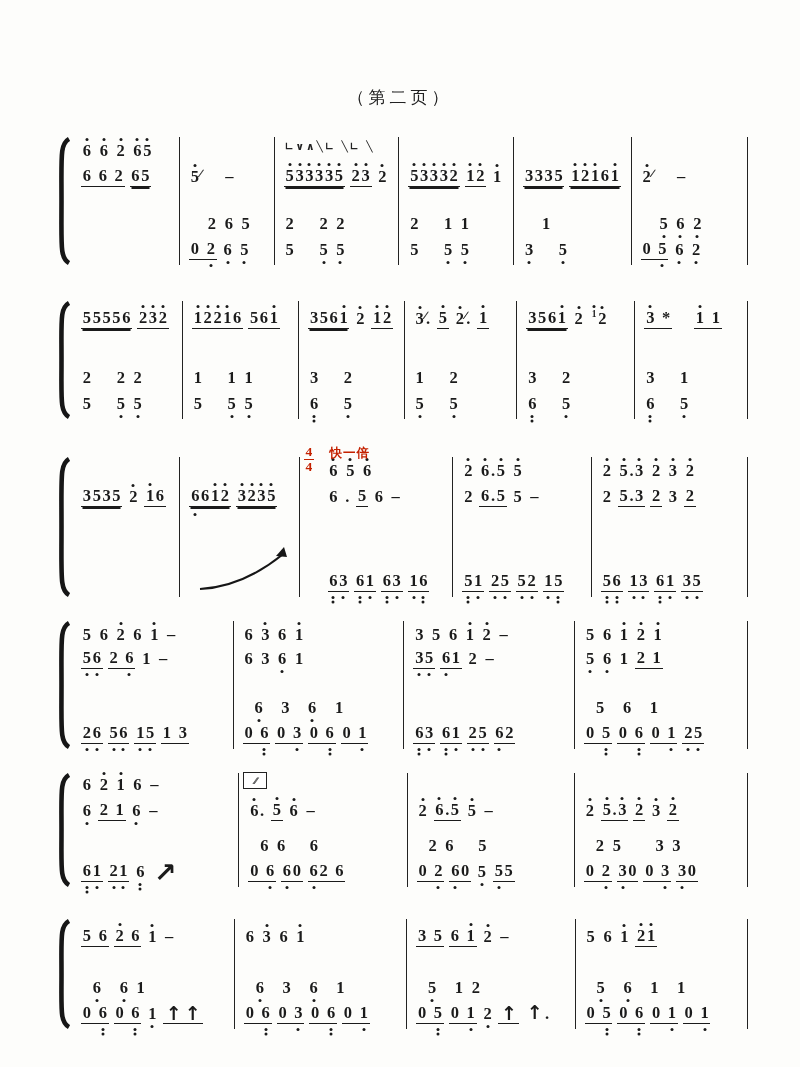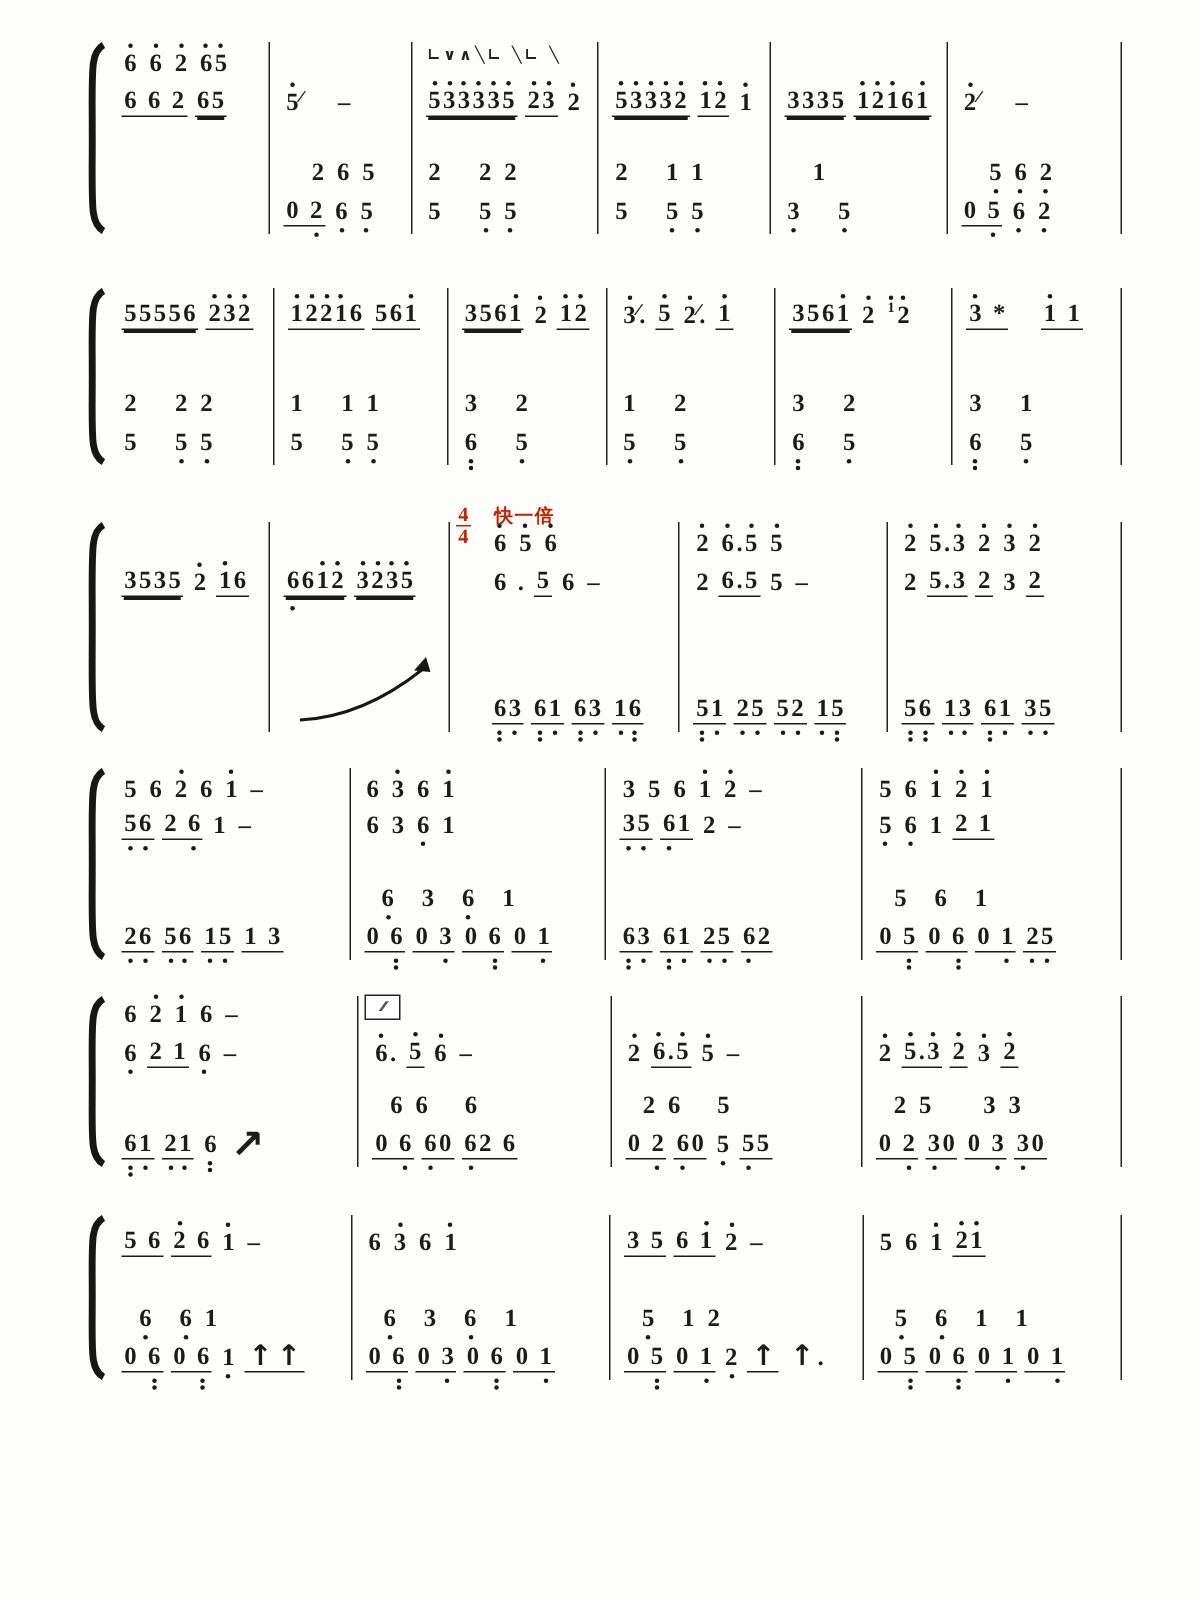--- a/index.html
+++ b/index.html
@@ -42,20 +42,21 @@
          font-family:"DejaVu Sans",sans-serif;white-space:nowrap;letter-spacing:1px;}
   .tbox{position:absolute;top:-1px;left:4px;width:24px;height:17px;border:1.6px solid #222;
         box-sizing:border-box;display:flex;align-items:center;justify-content:center;
         font-size:10px;font-weight:700;letter-spacing:-1px;background:#fff;}
   .curve{position:absolute;left:14px;bottom:2px;}
 </style>
 </head>
 <body>
 
 <div class="page">
+  <div class="title">（第二页）</div>
   <div id="score" class="score">
       <div class="sys" style="margin-top: 28px; height: 128px;">
         <svg width="14" height="128" class="bracket">
           <path d="M13 2 C4 7 5.5 18 5.5 64 C5.5 110 4 121 13 126" fill="none" stroke="#161616" stroke-width="4.6"></path>
         </svg>
         <div class="mwrap">
           <div class="meas" style="flex: 112 1 0px;">
             <div class="clu">
               <div class="mrow" style="height: 22px;">
                 <span class="g">

